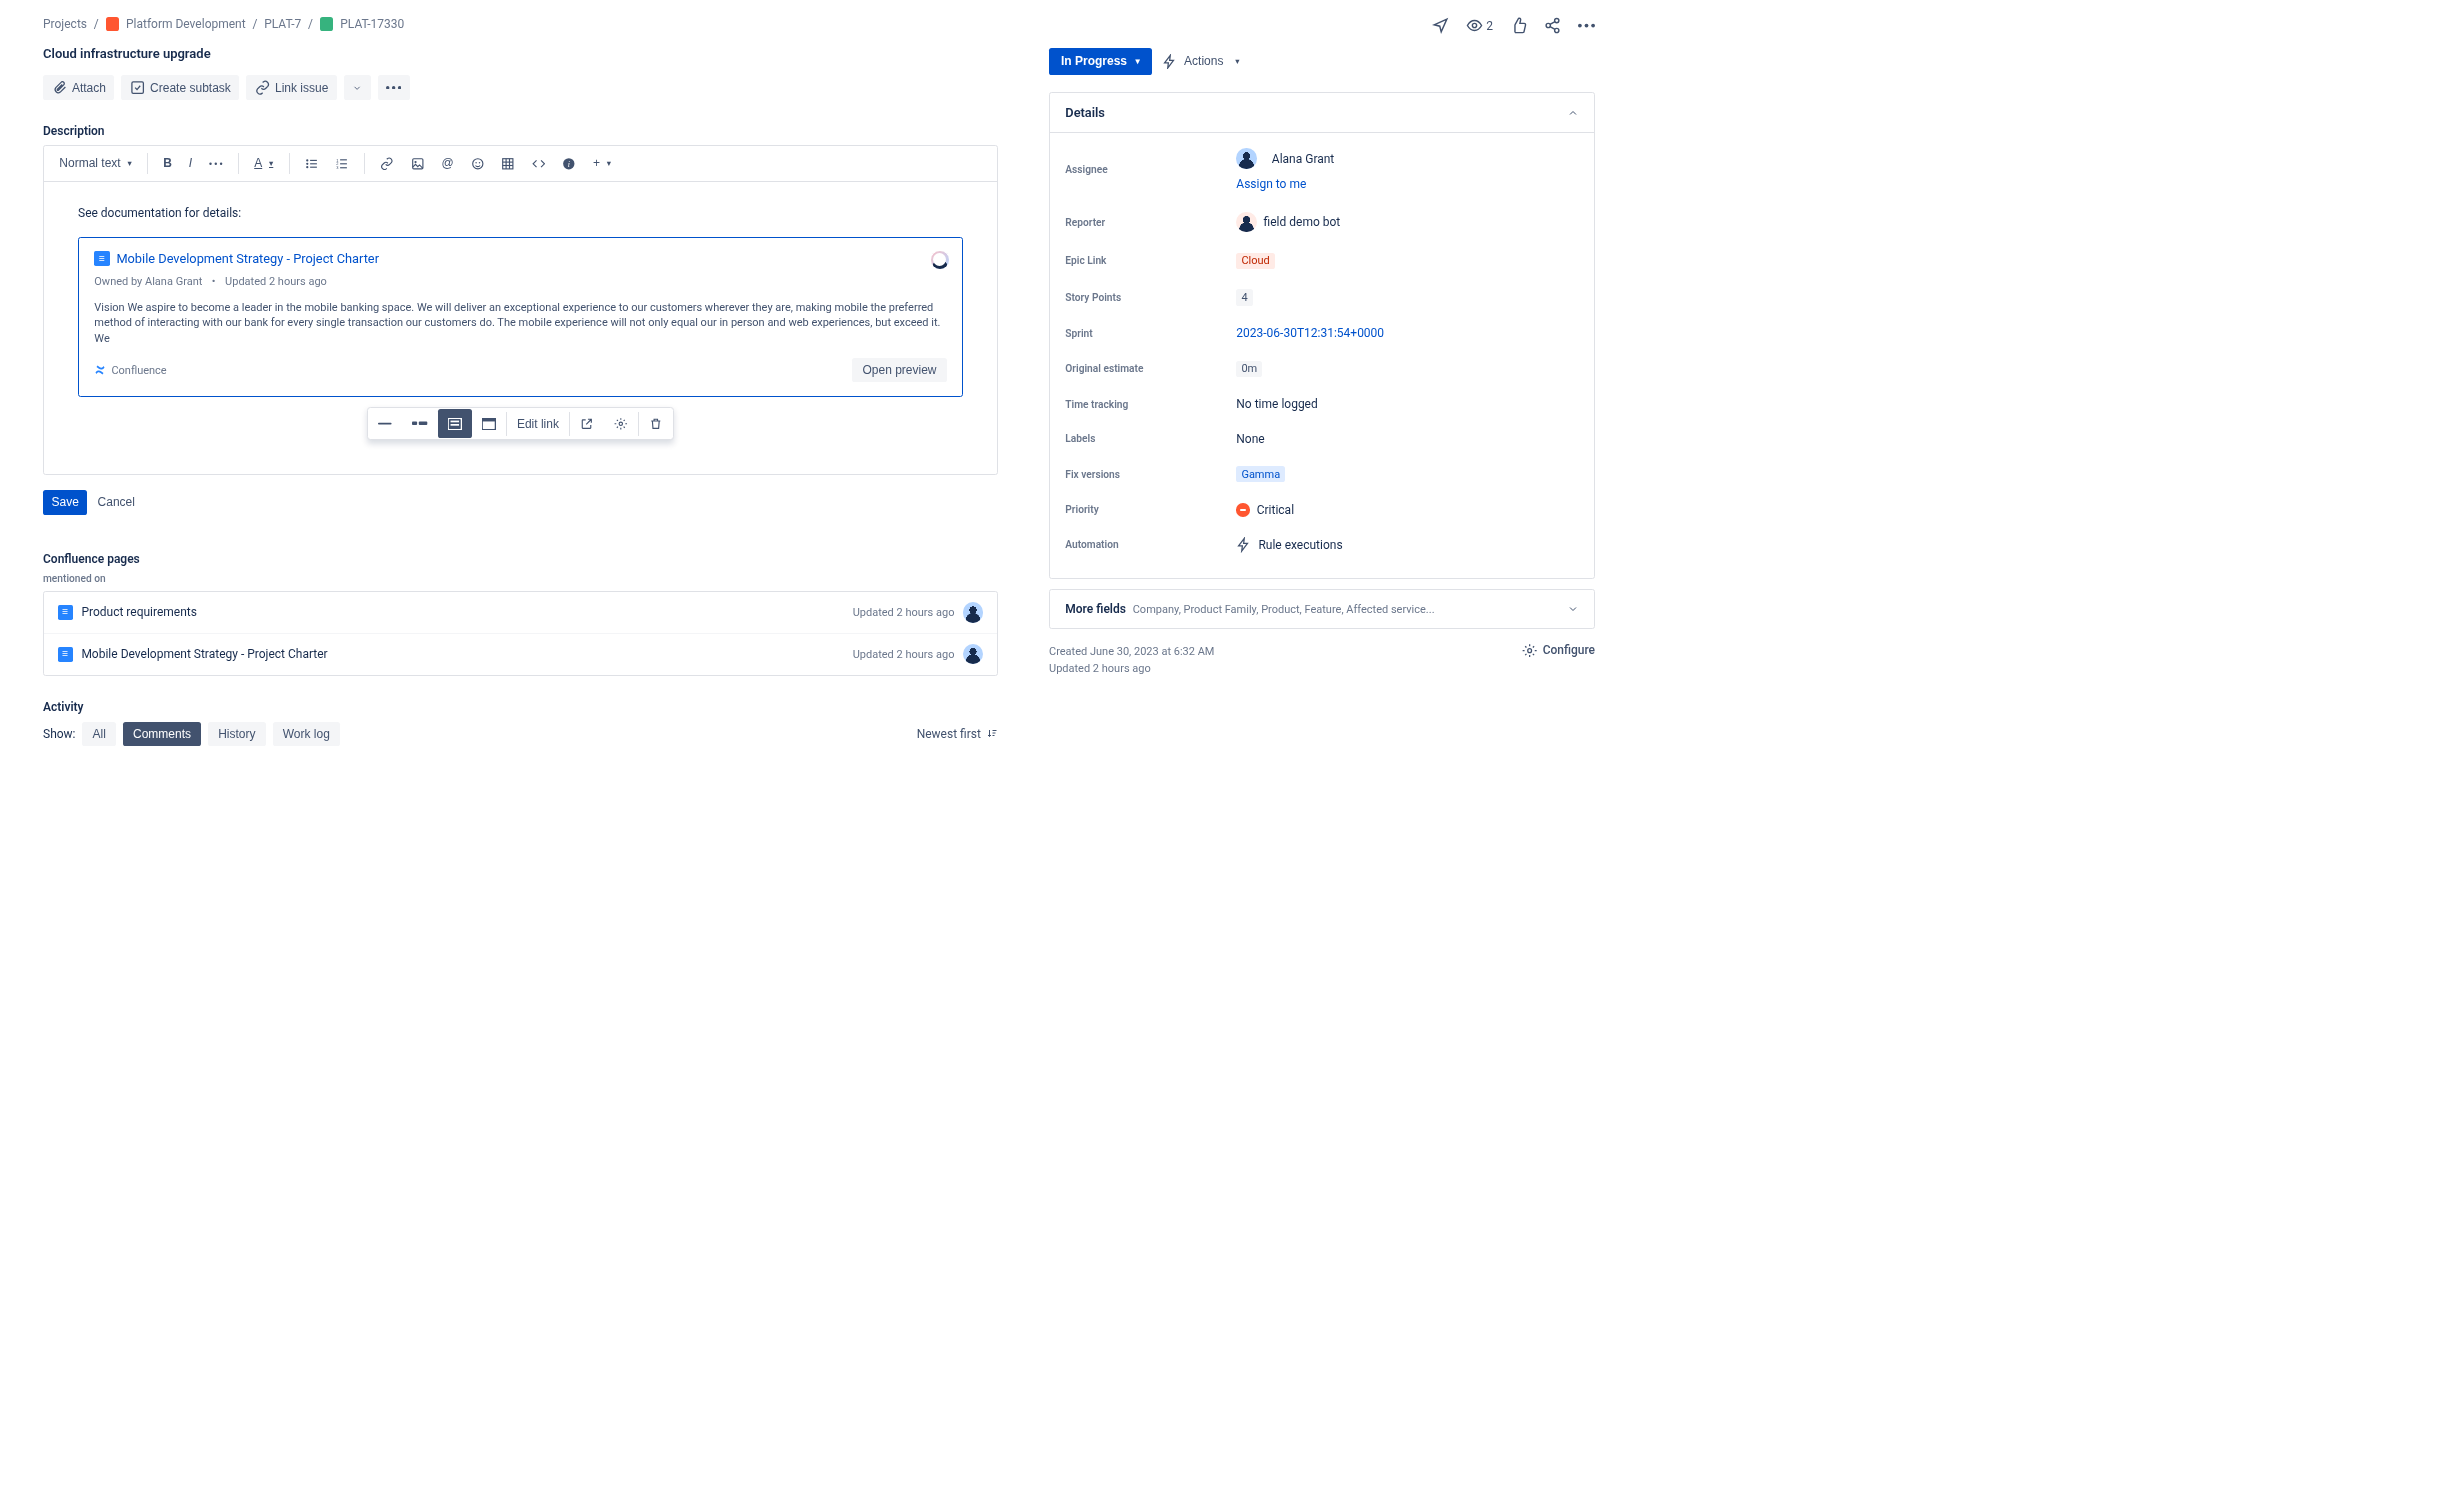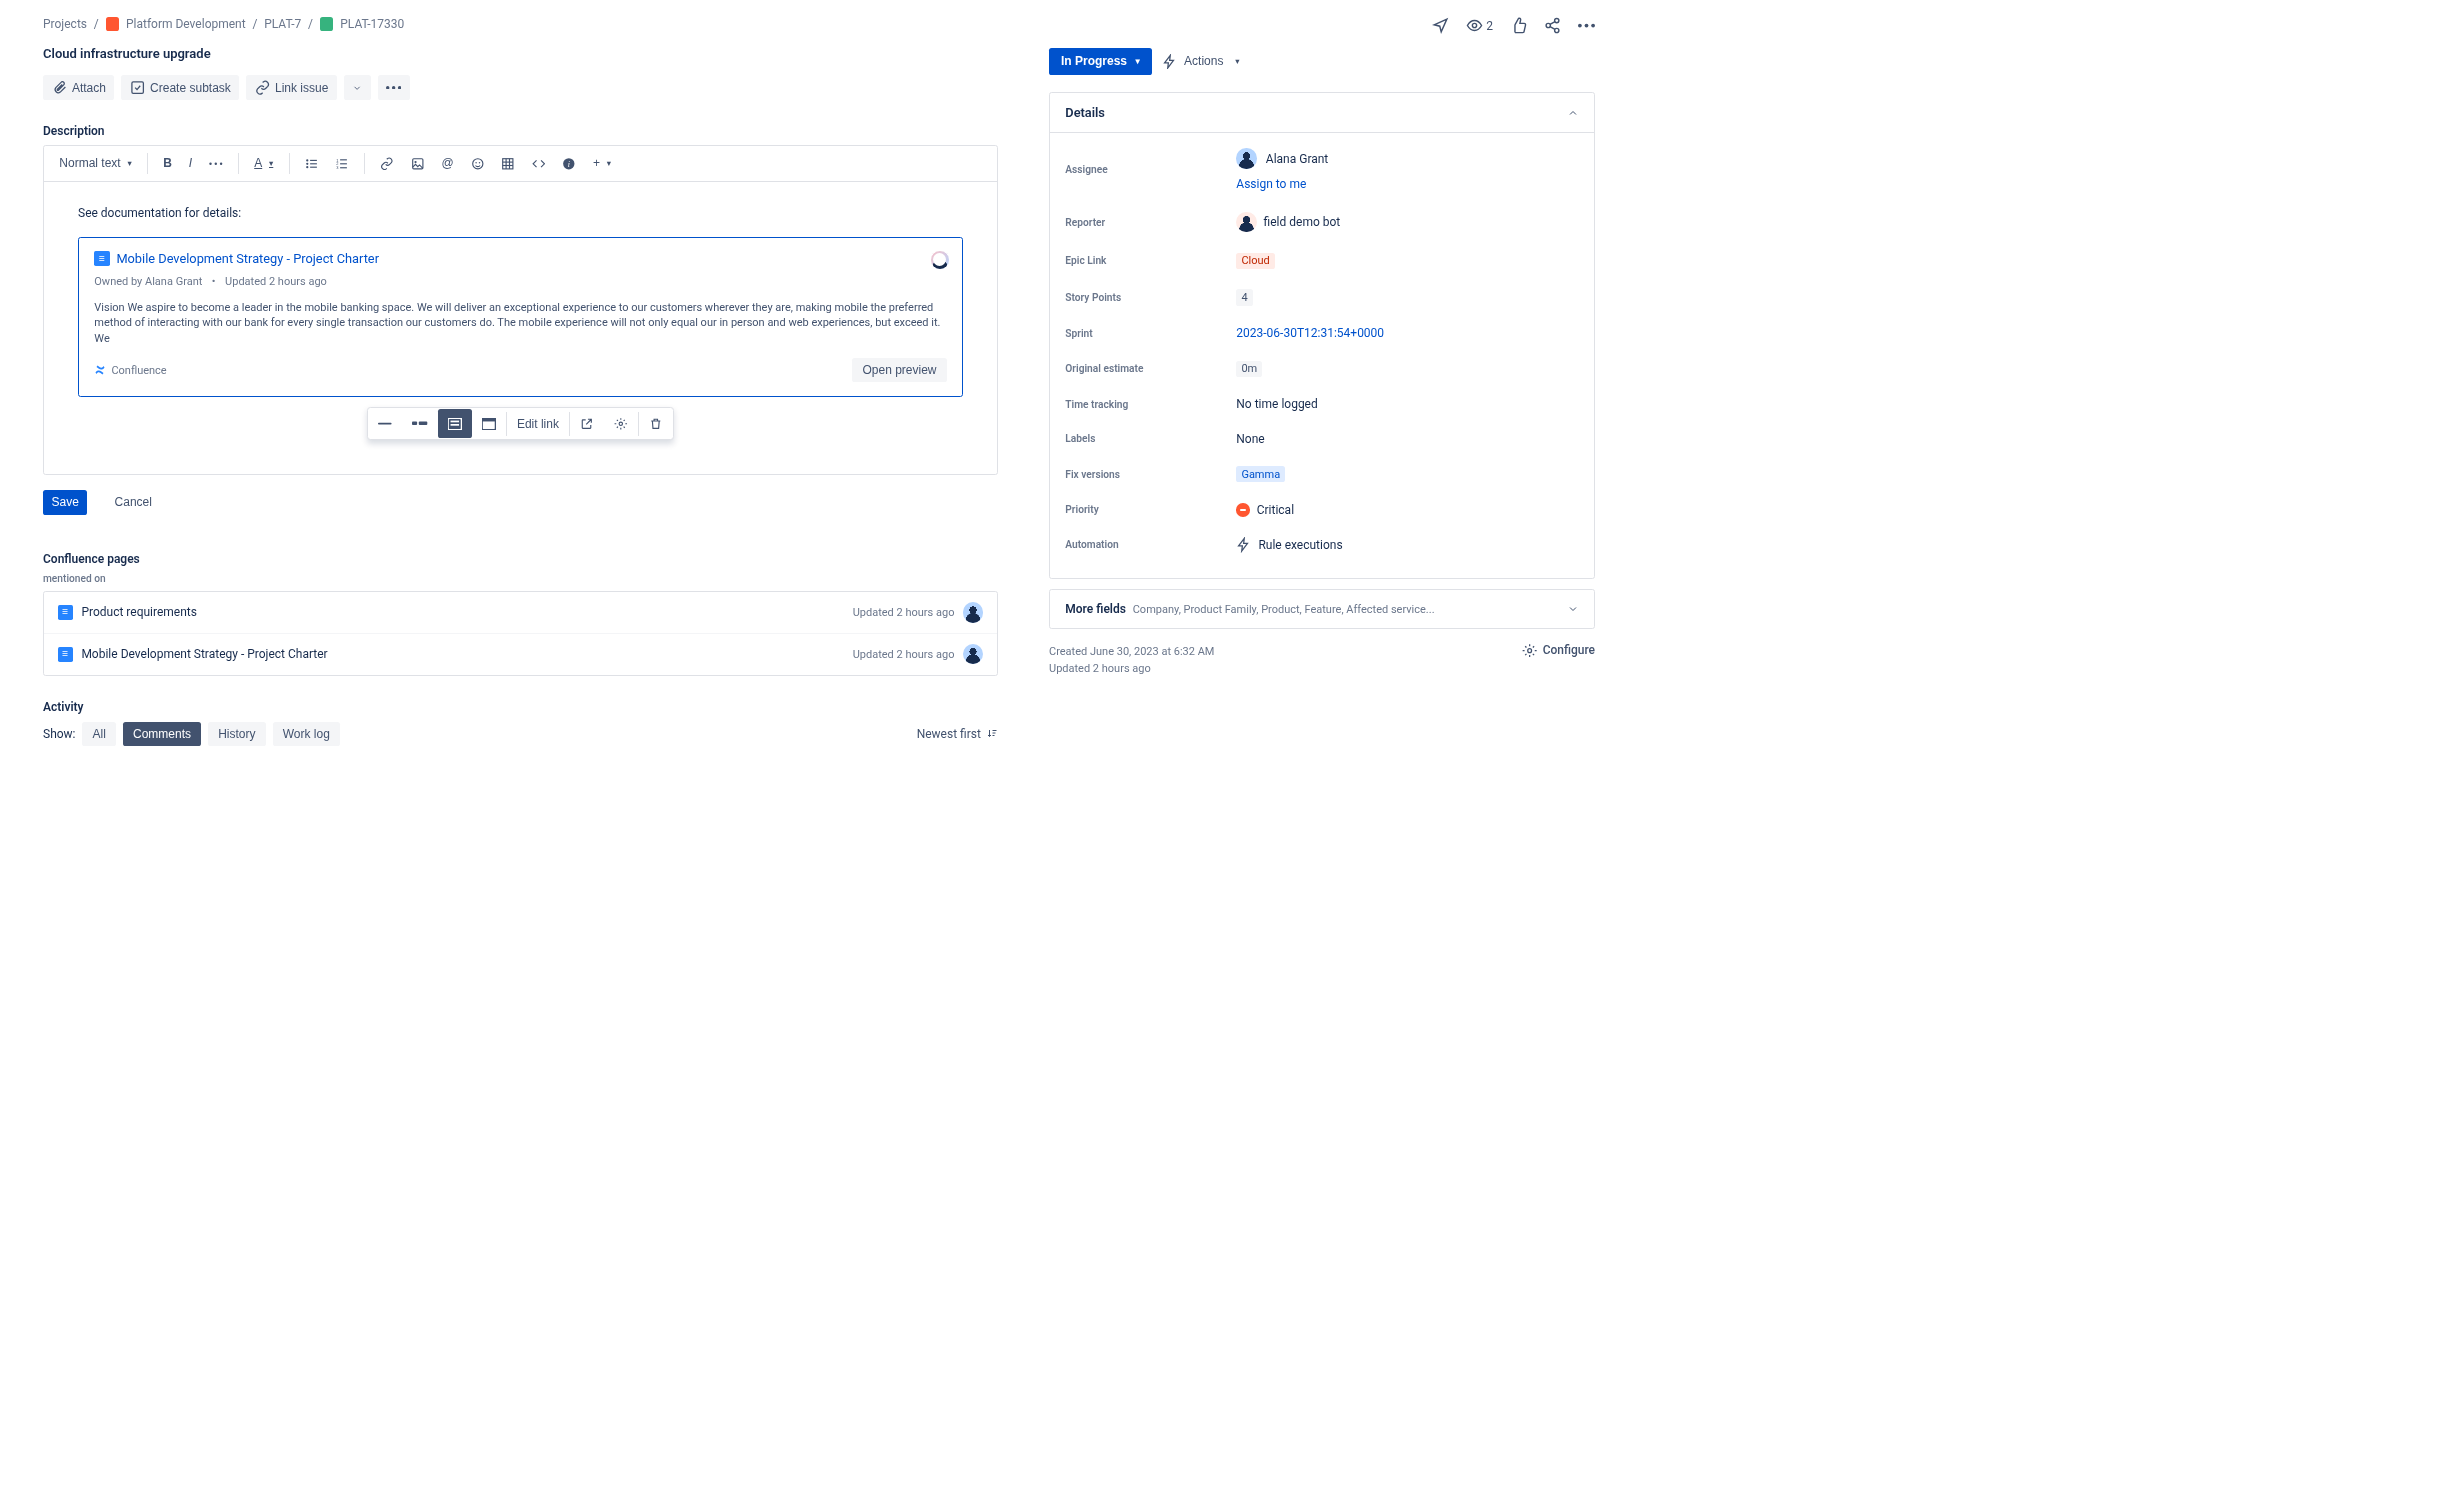--- a/index.html
+++ b/index.html
@@ -56,21 +56,21 @@
   .sl-foot { display:flex; align-items:center; justify-content:space-between; }
   .sl-source { display:flex; align-items:center; gap:5.1px; color:#6b778c; font-size:11px; }
   .conf-icon{width:12px;height:12px;}
   .open-preview-btn{ background:#f4f5f7; border:none; padding:5.1px 10.2px; border-radius:2.6px; font-size:12px; color:#42526e; cursor:pointer; font-weight:500;text-align:right;}
 
   .floating-toolbar { display:flex; align-items:center; background:#fff; border:0.9px solid #dfe1e6; border-radius:3.4px; box-shadow:0 3.4px 6.8px rgba(9,30,66,.15); margin:10.2px auto 0; width:fit-content; gap:0; }
   .ft-btn{ background:none;border:none;padding:8.5px 10.2px;cursor:pointer;color:#42526e;display:inline-flex;align-items:center;font-size:12px;}
   .ft-btn.active{background:#42526e;color:#fff;border-radius:2.6px;}
   .ft-sep{width:0.9px;height:24px;background:#dfe1e6;}
 
-  .save-row { margin-top:13.6px; display:flex; gap:17px; align-items:center; }
+  .save-row { margin-top:13.6px; display:flex; gap:0; align-items:center; }
   .cancel-btn{ background:none;border:none;padding:6.8px 10.2px;font-size:12px;color:#42526e;cursor:pointer;font-weight:500;}
 
   
   .conf-section{ margin-top:36px; }
   .conf-sub { font-size:10.2px; color:#6b778c; margin:6.8px 0; font-weight:500;}
   .page-list{border:0.9px solid #dfe1e6;border-radius:2.6px;}
   .page-row{display:flex;align-items:center;padding:10.2px 13.6px;gap:8.5px;}
   .page-row + .page-row{border-top:0.9px solid #f4f5f7;}
   .page-name{flex:1;font-size:12px;color:#172b4d;}
   .page-upd{color:#6b778c;font-size:11px;}
@@ -431,21 +431,21 @@
       <div class="panel-head">
         <span>Details</span>
         <svg width="12" height="12" viewBox="0 0 24 24">
             <path d="M6 15l6-6 6 6" fill="none" stroke="#42526e" stroke-width="2"></path>
           </svg>
       </div>
       <div class="panel-body">
         <div class="field-row">
           <div class="field-label">Assignee</div>
           <div class="field-val" style="flex-direction:column;align-items:flex-start;gap:8.5px;">
-            <div style="display:flex;align-items:center;gap:9px;">
+            <div style="display:flex;align-items:center;gap:15px;">
               <span class="avatar-xs"></span>
               <span>Alana Grant</span>
             </div>
             <span class="assign-link">Assign to me</span>
           </div>
         </div>
         <div class="field-row">
           <div class="field-label">Reporter</div>
           <div class="field-val">
             <span class="avatar-xs bot"></span>

